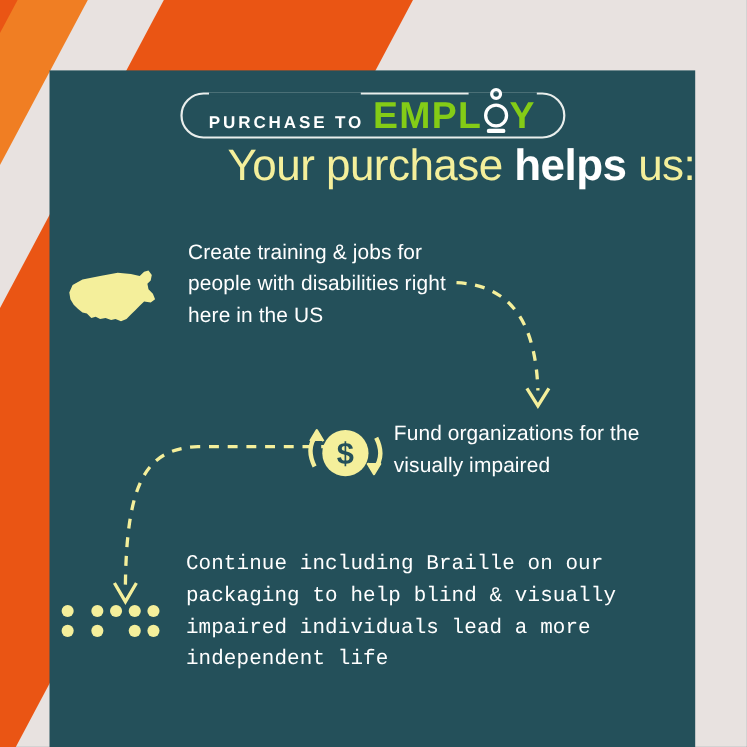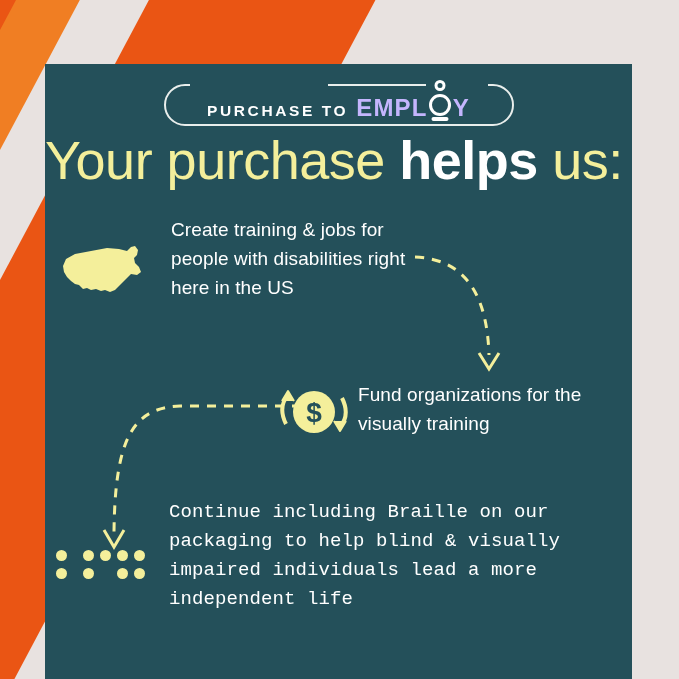--- a/index.html
+++ b/index.html
@@ -52,21 +52,21 @@
     position:relative;z-index:2;
     display:flex;align-items:baseline;gap:8px;
     background:transparent;
     padding:0 12px;
   }
   .logo-small{
     color:#ffffff;font-size:15.5px;font-weight:bold;
     letter-spacing:2.6px;
   }
   .logo-big{
-    color:#c4b5fd;font-size:24px;font-weight:bold;
+    color:#84cc16;font-size:34px;font-weight:bold;
     letter-spacing:1.2px;
     display:flex;align-items:baseline;
   }
   .person-o{
     position:relative;display:inline-block;
     width:23px;height:27px;margin:0 1px;
     vertical-align:baseline;
   }
   .person-head{
     position:absolute;left:50%;transform:translateX(-50%);
@@ -79,22 +79,22 @@
     border:3.5px solid #ffffff;box-sizing:border-box;
   }
   .person-base{
     position:absolute;left:50%;transform:translateX(-50%);
     bottom:-5px;width:17px;height:4px;background:#ffffff;border-radius:2px;
   }
 
   
   .heading{
     position:absolute;left:0;right:0;top:65px;
-    text-align:left;
-    font-size:54px;
+    text-align:right;
+    font-size:40px;
     letter-spacing:-0.5px;
     white-space:nowrap;
   }
   .h-y{color:#f4ef9b;}
   .h-w{color:#ffffff;font-weight:bold;}
 
   
   .txt{
     position:absolute;
     color:#ffffff;
@@ -169,21 +169,21 @@
     </svg>
 
     <svg class="coin" viewBox="0 0 76 58">
       <circle cx="38" cy="30" r="21" fill="#f4ef9b"></circle>
       <text x="38" y="40" font-family="Liberation Sans, sans-serif" font-size="28" font-weight="bold" fill="#24505a" text-anchor="middle">$</text>
       <path d="M10 42 C 4 30, 6 20, 12 13" fill="none" stroke="#f4ef9b" stroke-width="4"></path>
       <path d="M6 19 L12 9 L18 19" fill="#f4ef9b" stroke="#f4ef9b" stroke-width="2" stroke-linejoin="round"></path>
       <path d="M66 16 C 72 28, 70 38, 64 45" fill="none" stroke="#f4ef9b" stroke-width="4"></path>
       <path d="M58 39 L64 49 L70 39" fill="#f4ef9b" stroke="#f4ef9b" stroke-width="2" stroke-linejoin="round"></path>
     </svg>
-    <div class="txt" id="row2-text">Fund organizations for the visually training</div>
+    <div class="txt" id="row2-text">Fund organizations for the visually impaired</div>
 
     <svg class="arrow" id="arrow-2" viewBox="0 0 230 160">
       <path d="M226 10 L105 10 C 60 12, 40 38, 39 136" fill="none" stroke="#f4ef9b" stroke-width="3" stroke-dasharray="9 8" stroke-linecap="butt"></path>
       <path d="M29 134 L39 151 L49 134" fill="none" stroke="#f4ef9b" stroke-width="3" stroke-linecap="butt"></path>
     </svg>
 
     <div class="braille">
       <span class="braille-dot" style="left:0px;top:3px;"></span>
       <span class="braille-dot" style="left:0px;top:21px;"></span>
 

